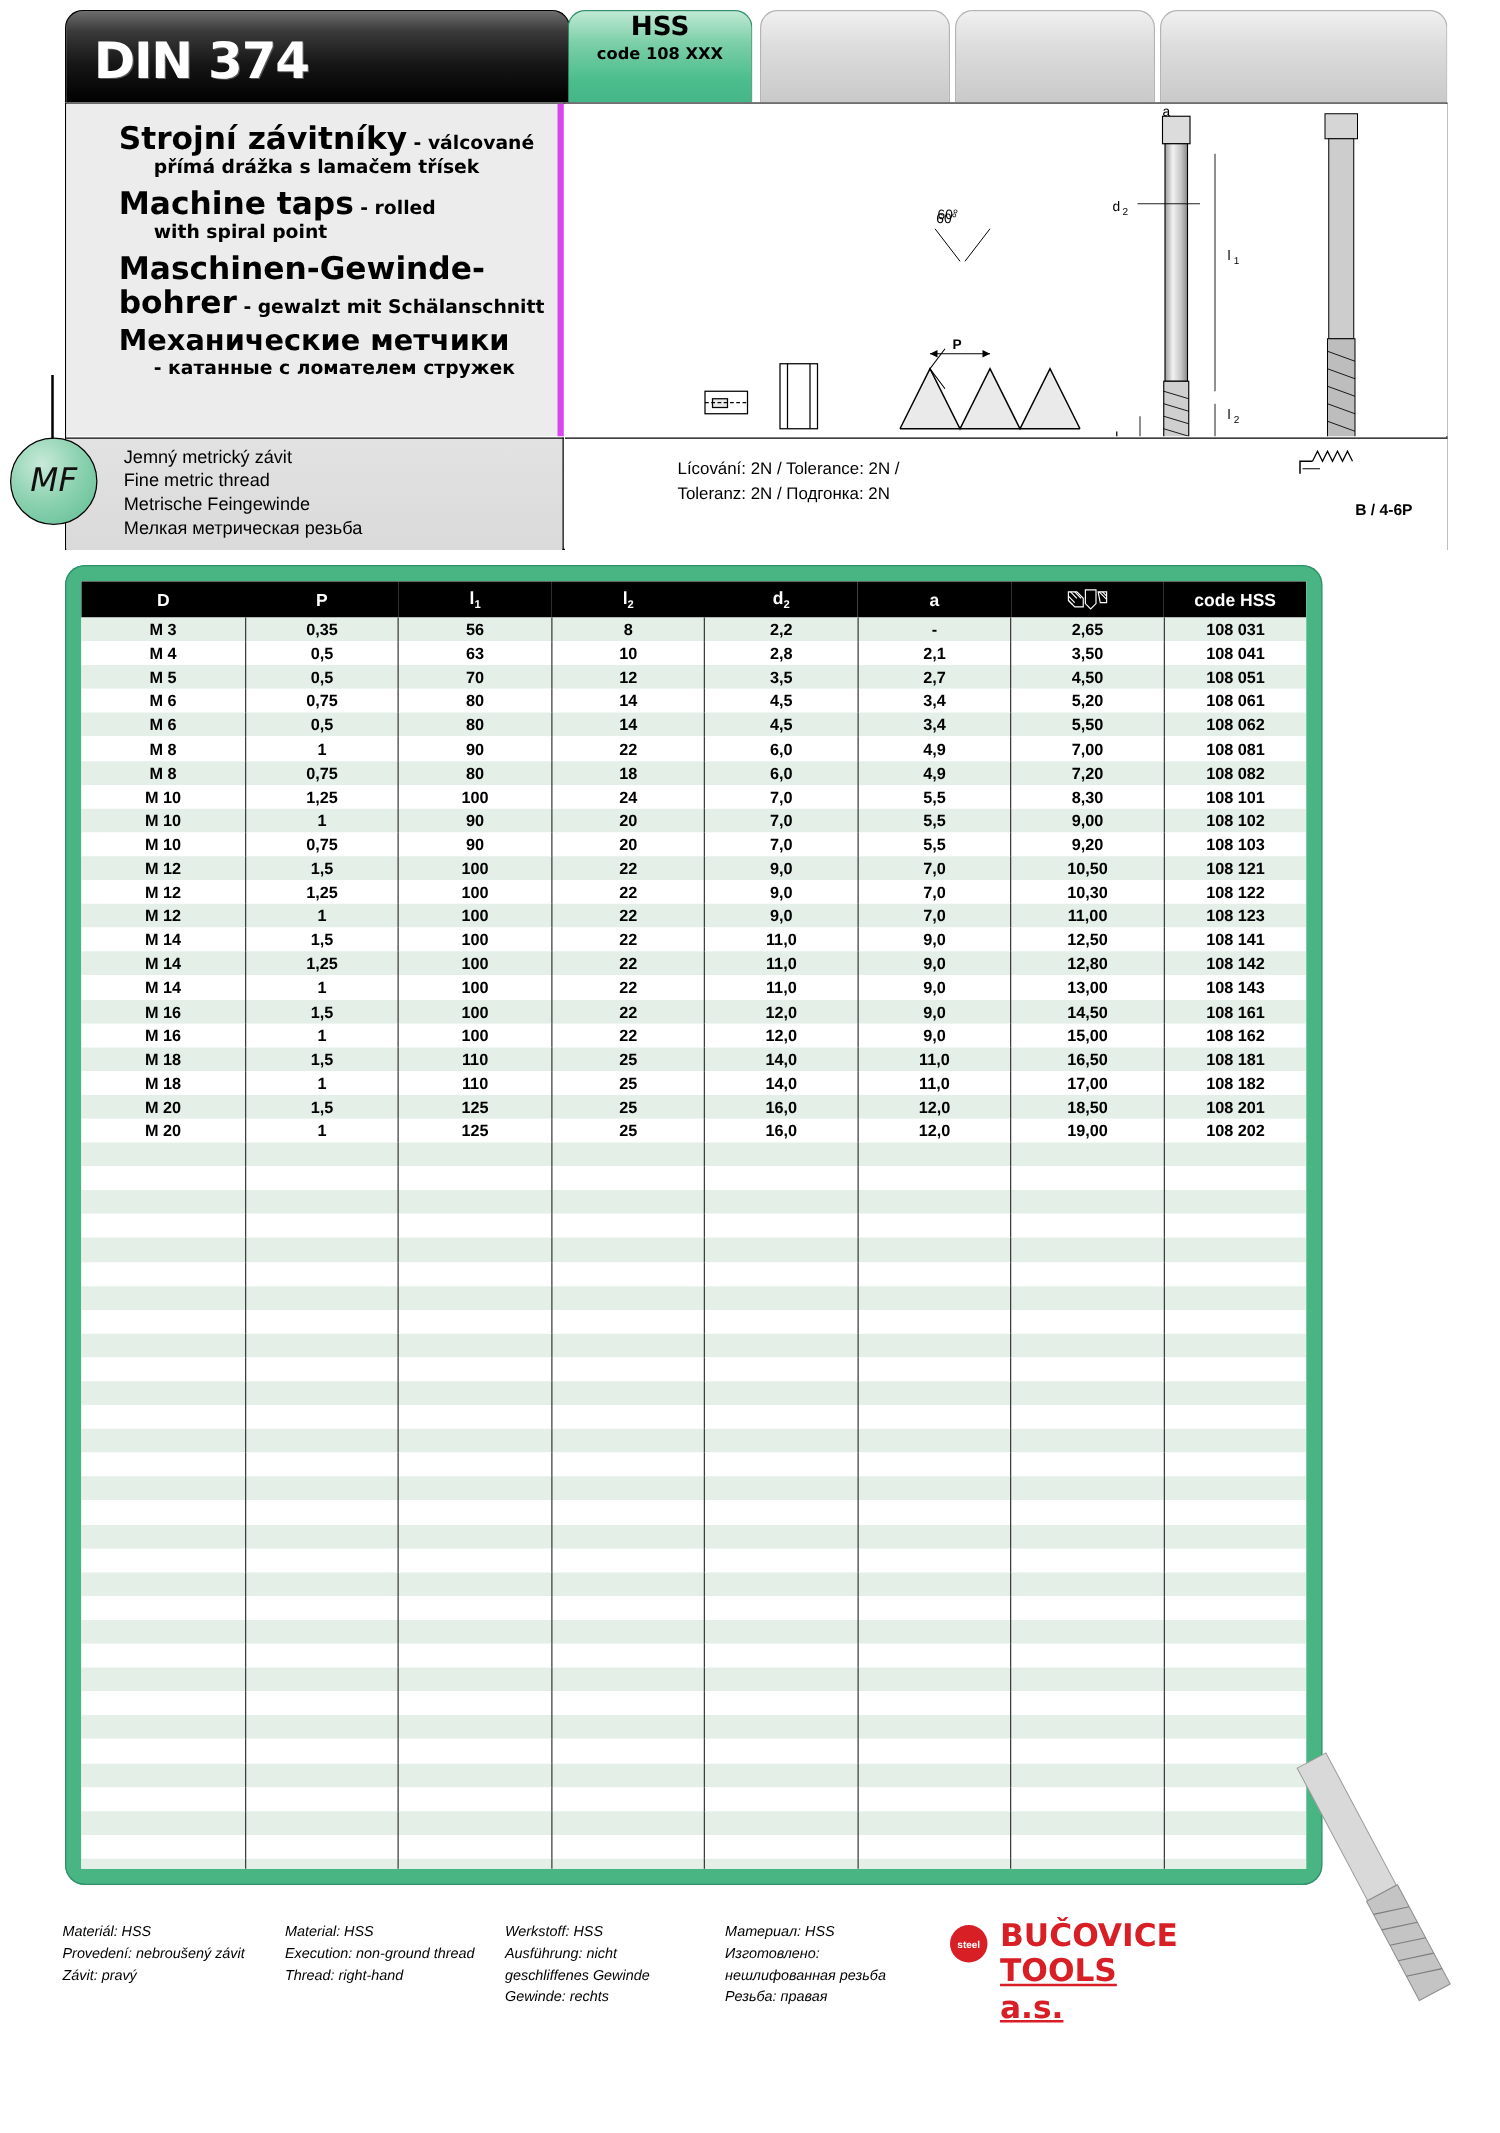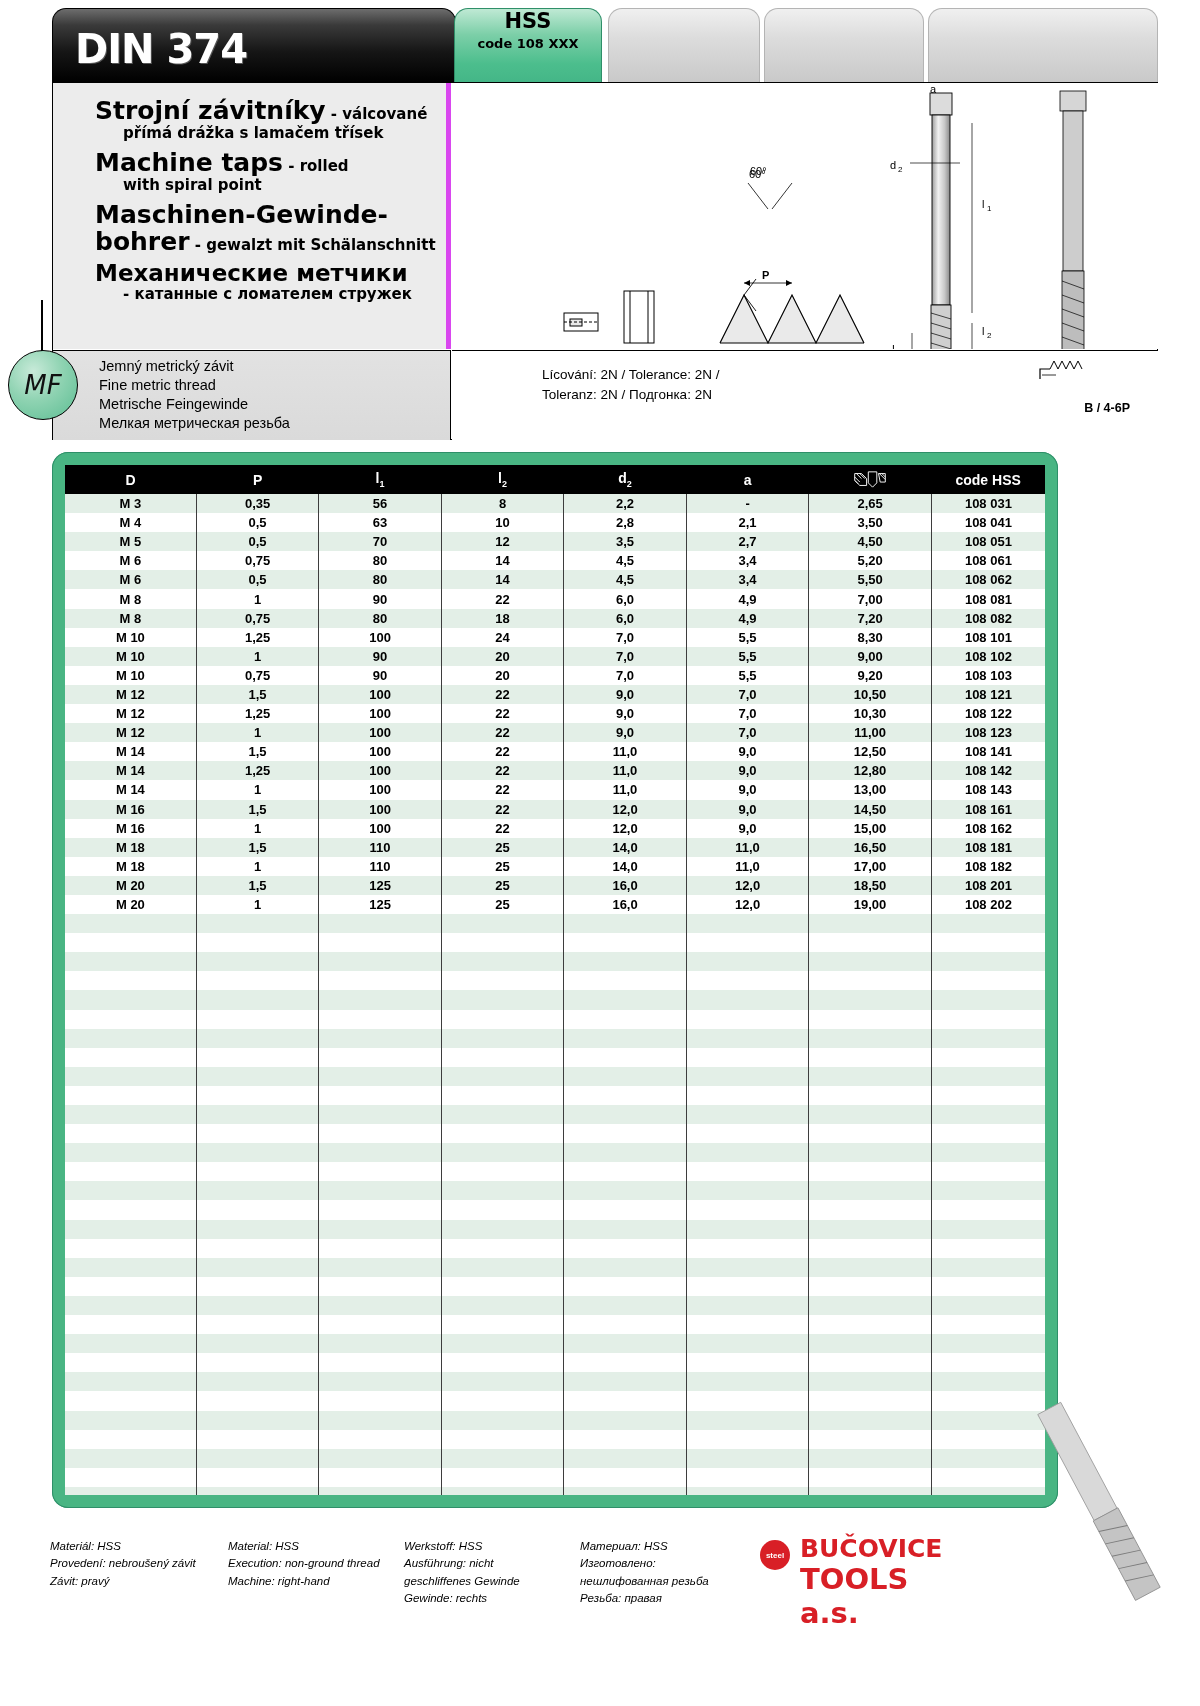--- a/index.html
+++ b/index.html
@@ -136,22 +136,22 @@
   .fc1{left:50px;} .fc2{left:228px;} .fc3{left:404px;} .fc4{left:580px;}
 
   .logo{position:absolute;left:760px;top:6px;}
   .logo-mark{
     position:absolute;left:0;top:6px;width:30px;height:30px;border-radius:50%;
     background:#d81f26;display:flex;align-items:center;justify-content:center;
   }
   .logo-mark span{color:#fff;font-size:8px;font-weight:bold;}
   .logo-t1{position:absolute;left:40px;top:0px;font-size:25px;font-weight:bold;color:#d81f26;
     font-family:"DejaVu Sans", sans-serif;}
-  .logo-t2{position:absolute;left:40px;top:28px;font-size:29px;font-weight:bold;color:#d81f26;
-    font-family:"DejaVu Sans", sans-serif;}
+  .logo-t2{position:absolute;left:40px;top:28px;font-size:25px;font-weight:bold;color:#d81f26;
+    font-family:"DejaVu Sans", sans-serif;text-decoration:underline;}
 
   
   .tap-photo{position:absolute;right:0;bottom:96px;width:210px;height:230px;overflow:hidden;}
 </style>
 </head>
 <body>
 
 <div class="tab-strip">
   <div class="tab tab-main">
     <div class="tab-title">DIN 374</div>
@@ -865,21 +865,21 @@
 
 <div class="footer">
   <div class="fcol fc1">
     <div>Materiál: HSS</div>
     <div>Provedení: nebroušený závit</div>
     <div>Závit: pravý</div>
   </div>
   <div class="fcol fc2">
     <div>Material: HSS</div>
     <div>Execution: non-ground thread</div>
-    <div>Machine: right-hand</div>
+    <div>Thread: right-hand</div>
   </div>
   <div class="fcol fc3">
     <div>Werkstoff: HSS</div>
     <div>Ausführung: nicht</div>
     <div>geschliffenes Gewinde</div>
     <div>Gewinde: rechts</div>
   </div>
   <div class="fcol fc4">
     <div>Материал: HSS</div>
     <div>Изготовлено:</div>

